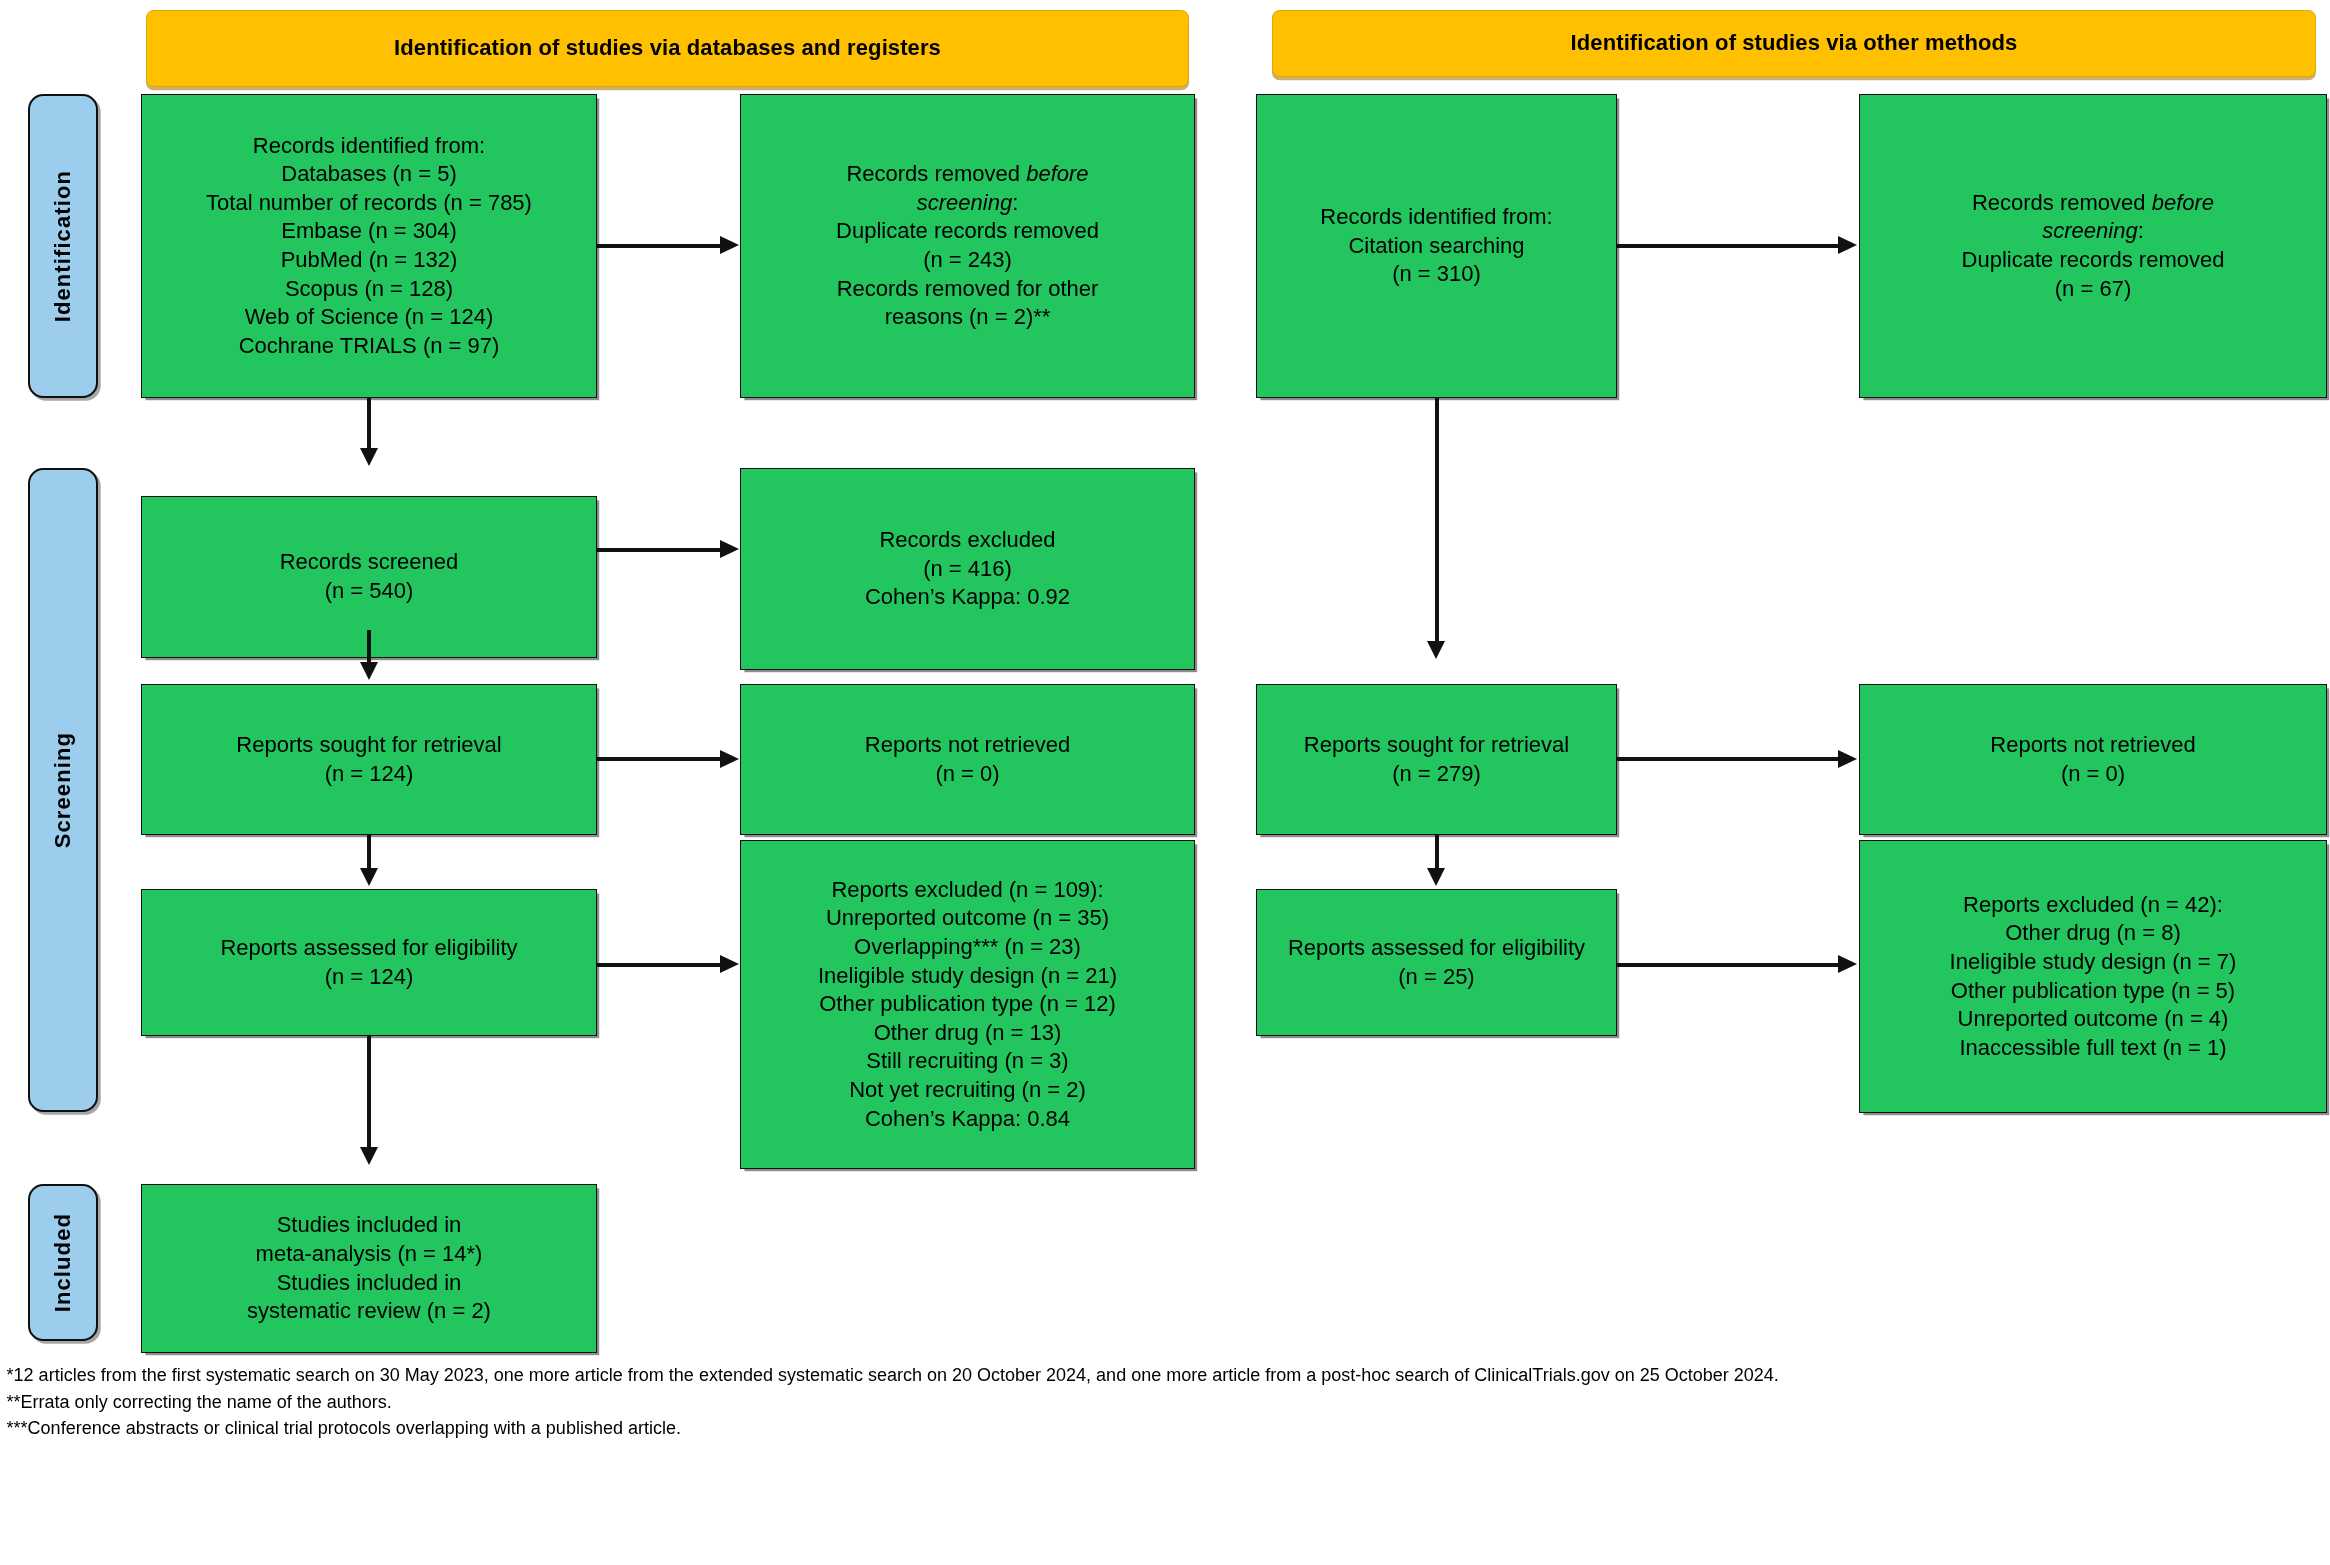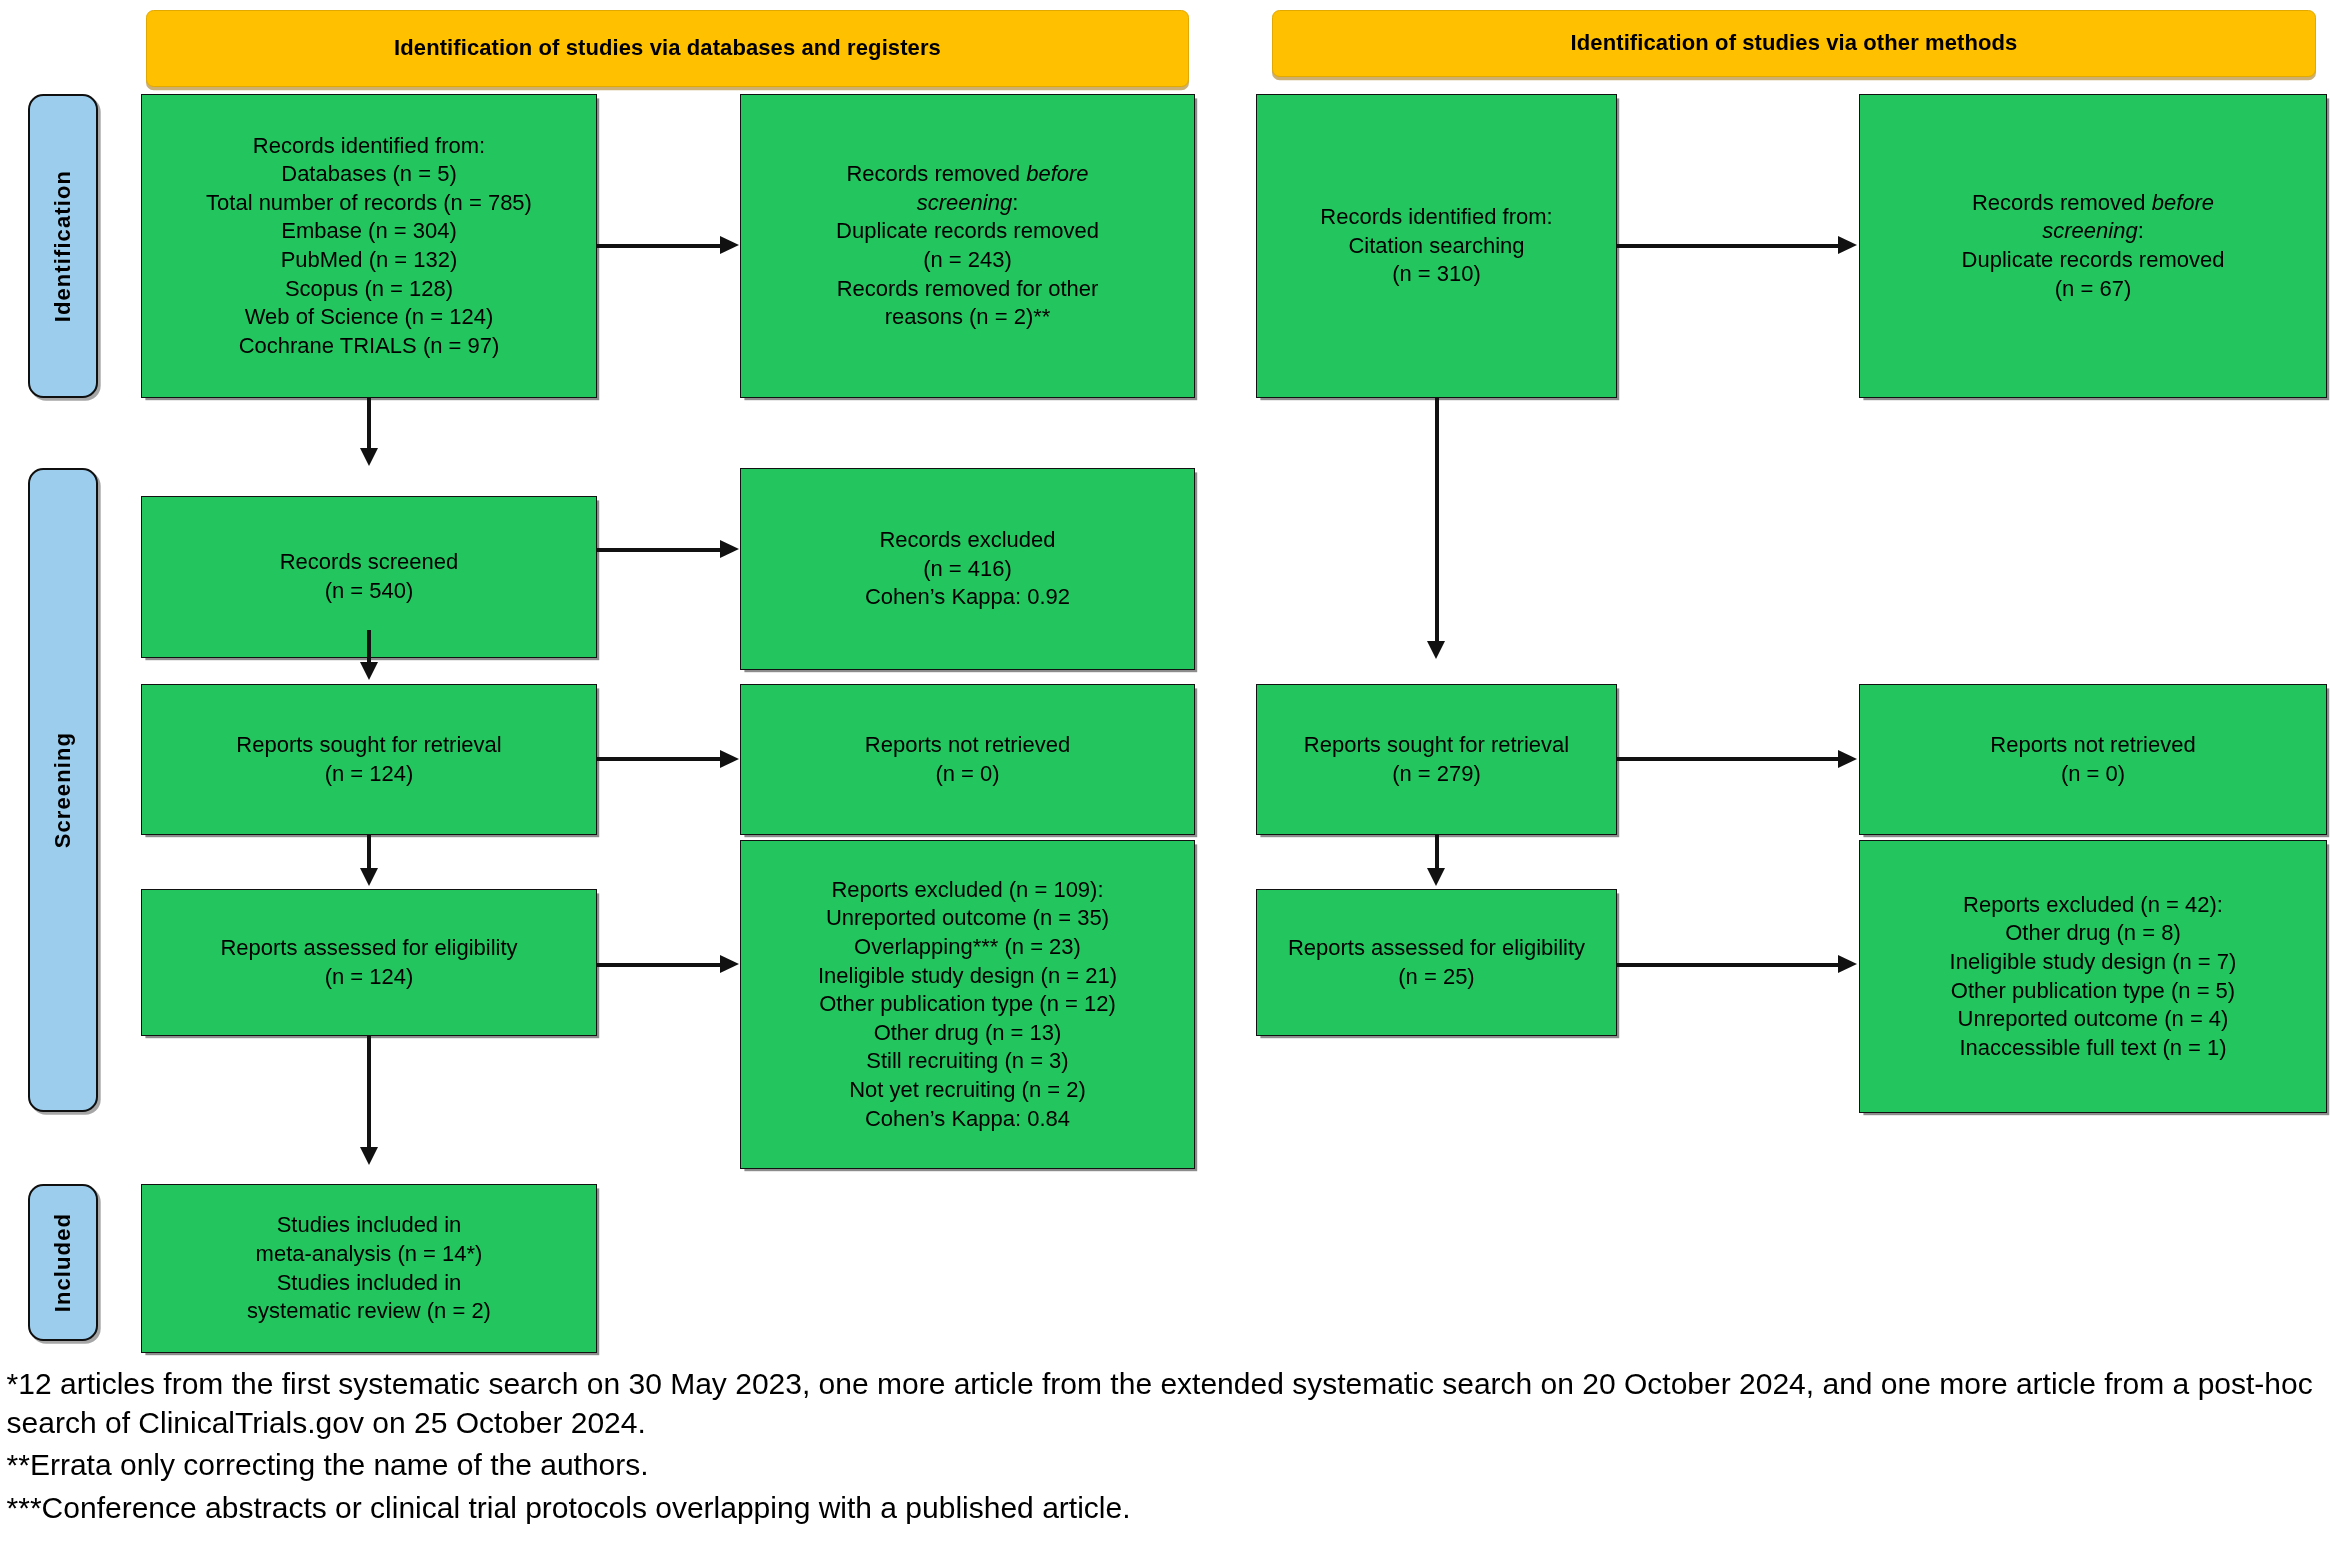--- a/index.html
+++ b/index.html
@@ -61,21 +61,21 @@
   }
   .arrow-right{
     position:absolute;width:0;height:0;
     border-top:9.8px solid transparent;
     border-bottom:9.8px solid transparent;
     border-left:19.7px solid #111;
   }
 
   
   .notes{position:absolute;left:6.6px;top:1364px;width:2320px;}
-  .notes p{margin:0 0 3.3px 0;font-size:30px;line-height:1.30;}
+  .notes p{margin:0 0 3.3px 0;font-size:18px;line-height:1.30;}
 </style>
 </head>
 <body>
 
 <div class="abs banner" style="left:146px;top:9.8px;width:1043px;height:77px;">
   <span>Identification of studies via databases and registers</span>
 </div>
 
 <div class="abs banner" style="left:1272px;top:9.8px;width:1044px;height:67px;">
   <span>Identification of studies via other methods</span>

